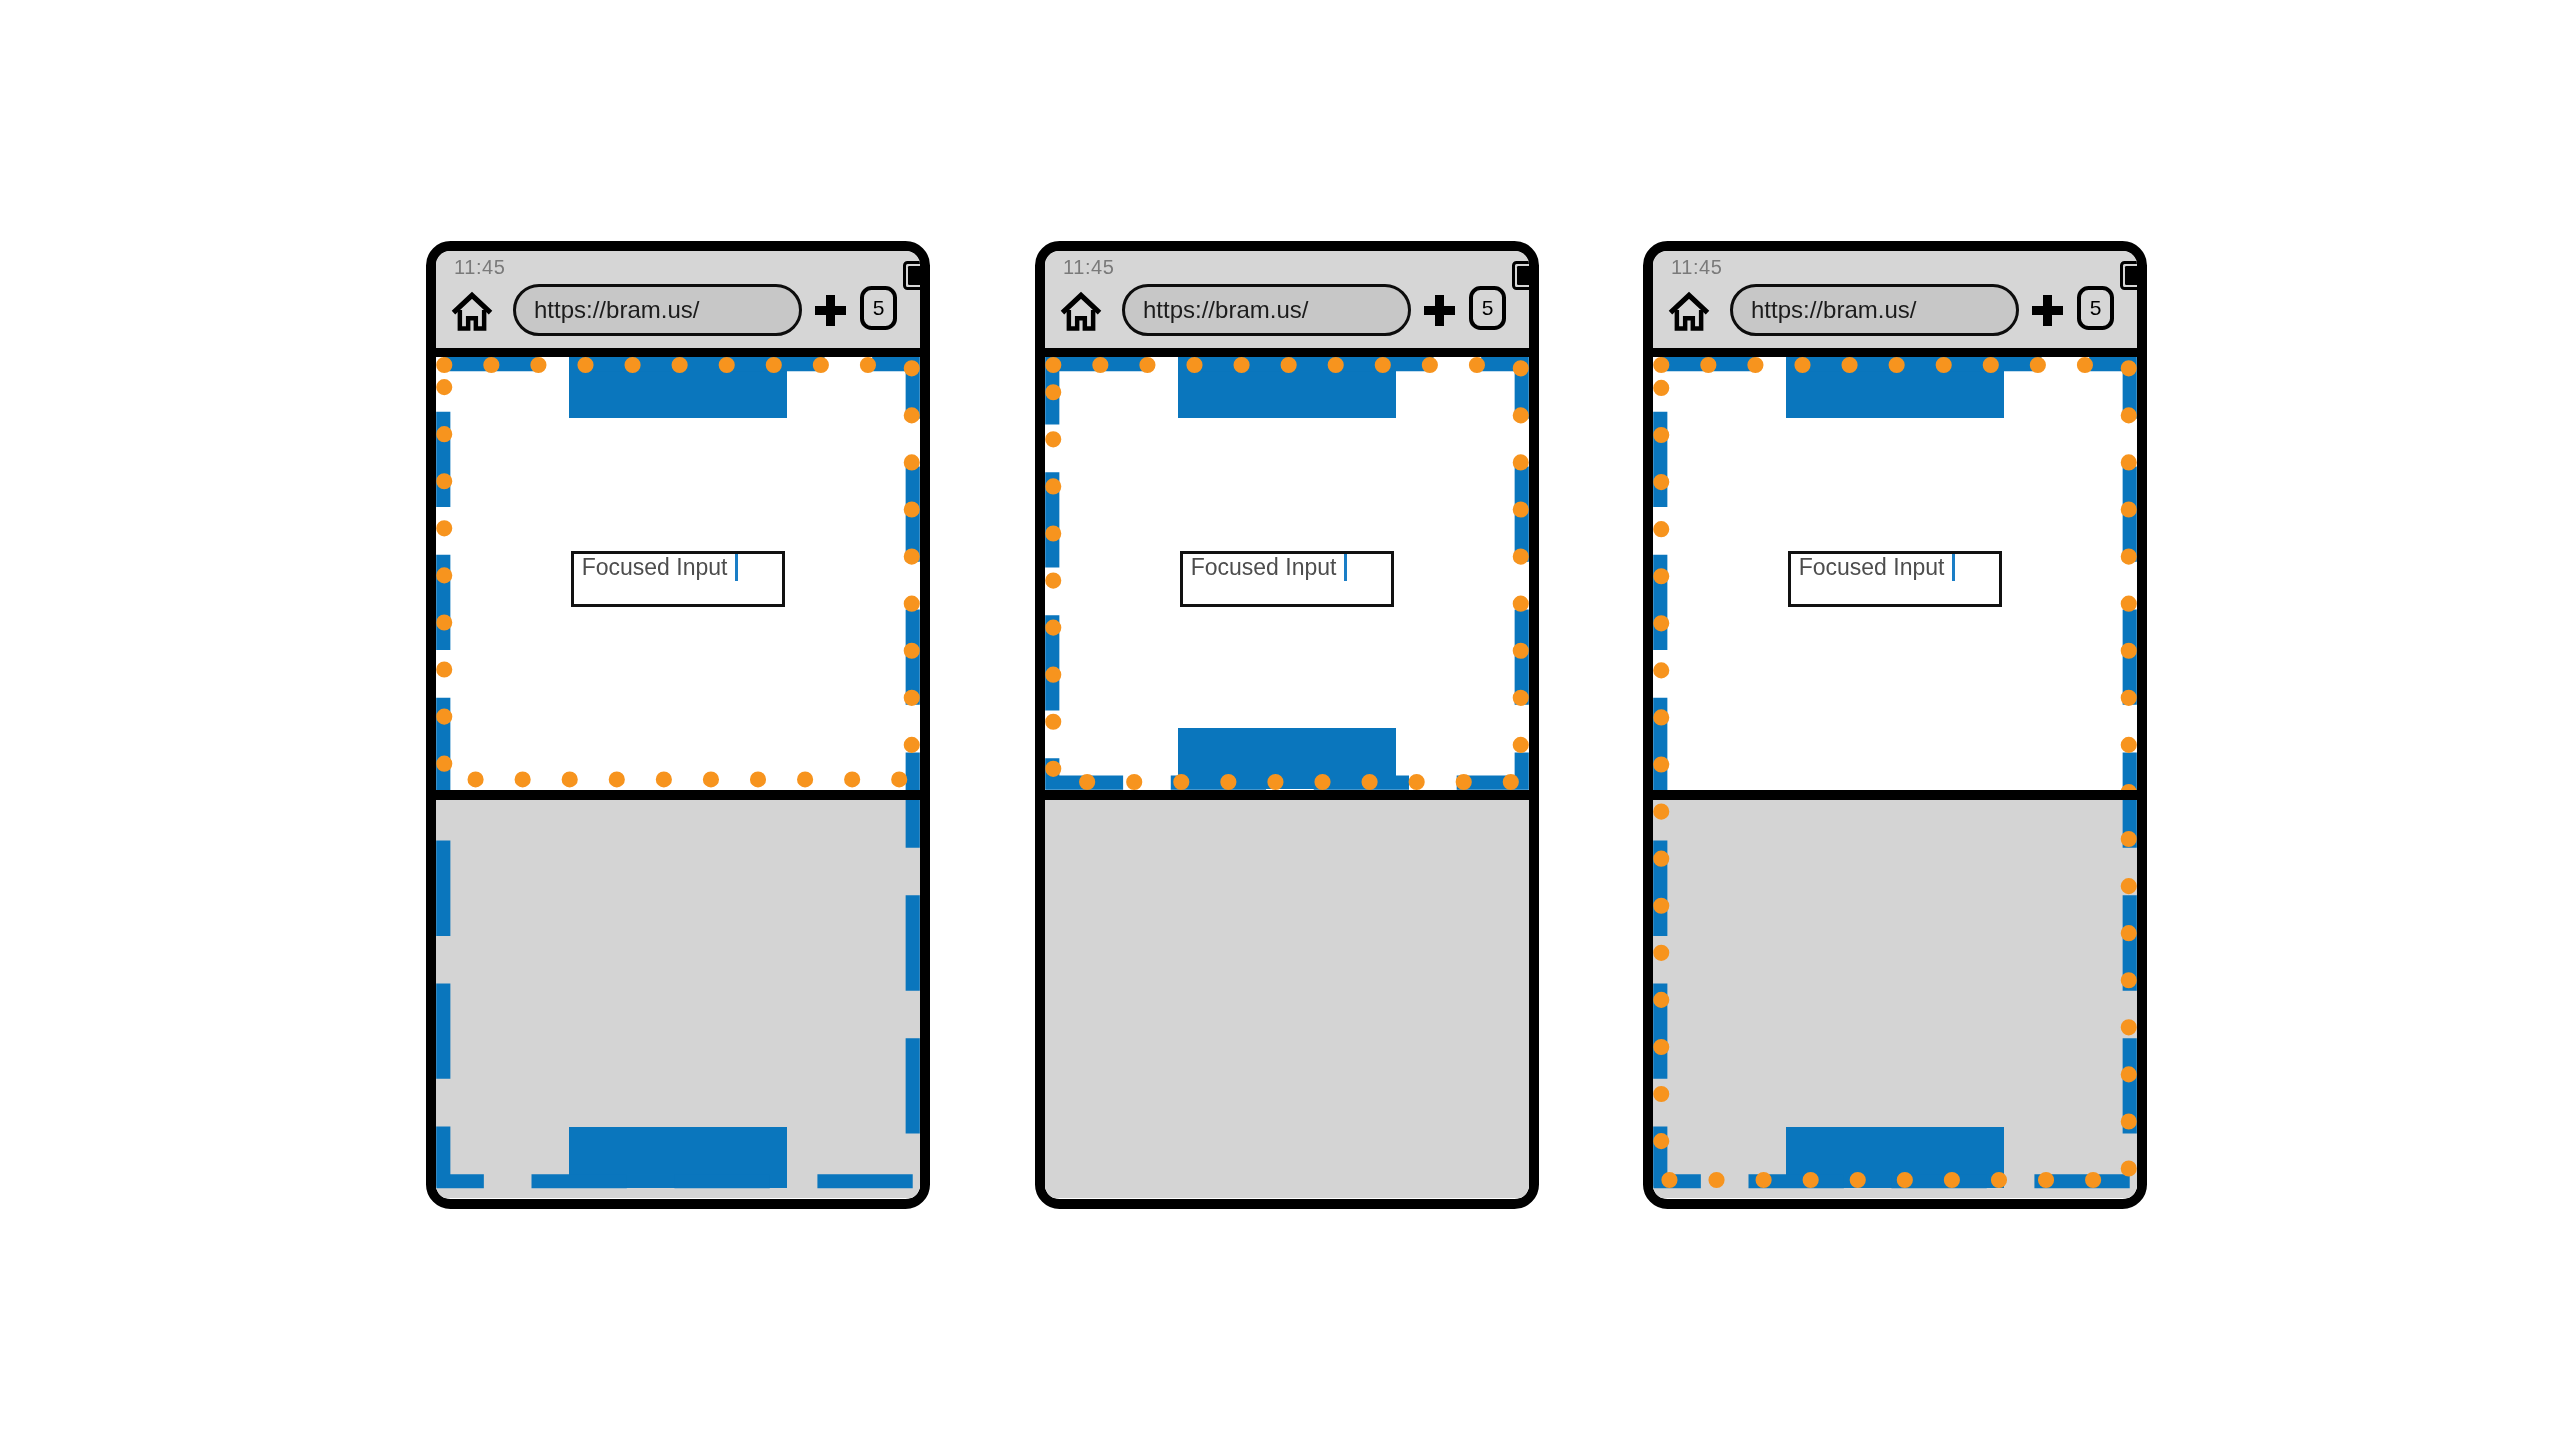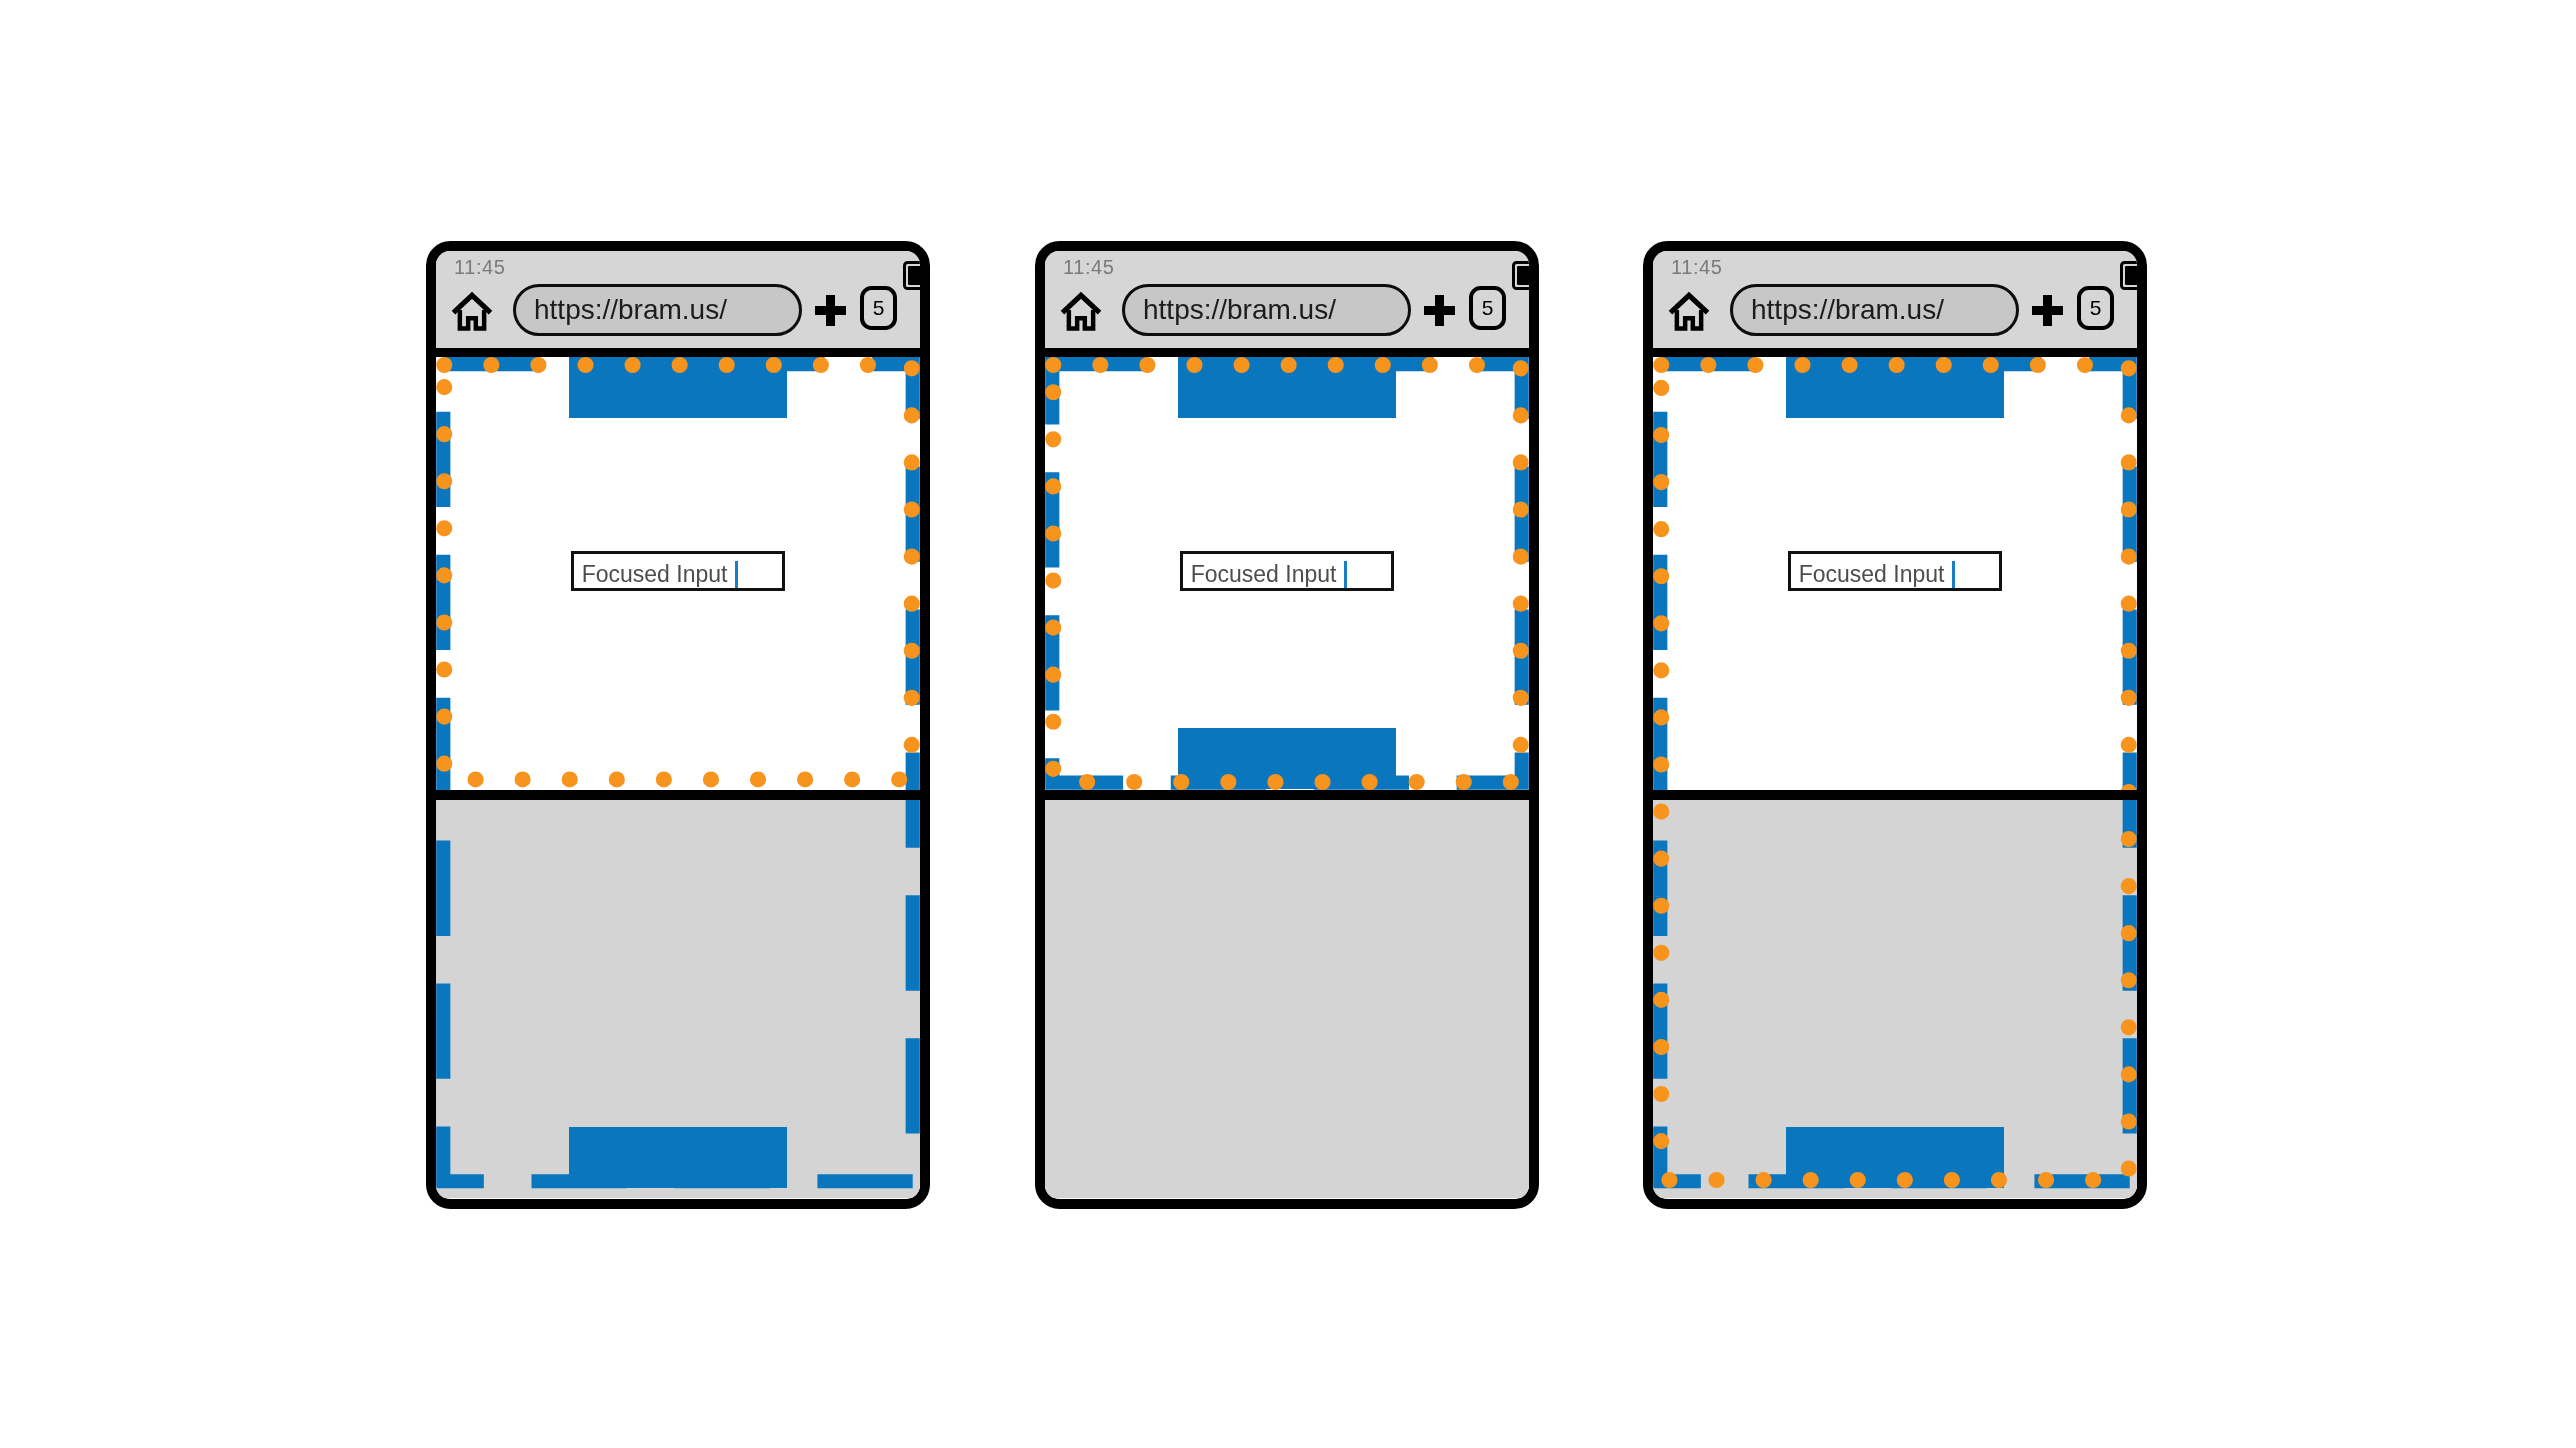--- a/index.html
+++ b/index.html
@@ -18,40 +18,40 @@
   .battery{position:absolute;right:16.7px;top:10.3px;width:42px;height:23px;
            border:3.2px solid #000;border-radius:4.5px;}
   .battery::before{content:'';position:absolute;inset:1.9px;background:#000;border-radius:1.3px;}
   .battery-nub{position:absolute;right:-7.7px;top:5.2px;width:5.2px;height:9px;background:#000;
                border-radius:0 1.9px 1.9px 0;}
   .toolbar{position:absolute;left:0;top:30px;width:484px;height:59px;}
   .home{position:absolute;left:13px;top:6.4px;width:46px;height:46px;}
   .urlbar{position:absolute;left:77px;top:2.6px;width:289px;height:52px;background:#c7c7c7;
           border:3.9px solid #0d0d0d;border-radius:30px;box-sizing:border-box;
           display:flex;align-items:center;}
-  .urlbar span{margin-left:18px;font-size:28px;color:#1c1c1c;}
+  .urlbar span{margin-left:18px;font-size:24px;color:#1c1c1c;}
   .plus{position:absolute;left:379px;top:14px;width:31px;height:31px;}
   .plus::before{content:'';position:absolute;left:0;top:11px;width:31px;height:9px;background:#000;}
   .plus::after{content:'';position:absolute;left:11px;top:0;width:9px;height:31px;background:#000;}
   .tabs{position:absolute;left:424px;top:5.2px;width:37px;height:44px;border:4.5px solid #000;
         border-radius:11.6px;box-sizing:border-box;display:flex;align-items:center;justify-content:center;
         font-size:21px;color:#000;}
   .sep{position:absolute;left:0;top:97px;width:484px;height:9.7px;background:#000;}
 
   
   .page{position:absolute;left:0;top:106px;width:484px;height:841px;background:#fff;}
   .keyboard{position:absolute;left:0;top:442px;width:484px;height:399px;background:#d4d4d4;}
   .bar{position:absolute;left:133px;width:218px;background:#0a76bd;}
   .headerbar{top:0;height:61px;}
   .footer{height:61px;}
   .vp{position:absolute;left:0;top:0;pointer-events:none;}
   .keyline{position:absolute;left:0;top:433px;width:484px;height:9.7px;background:#000;}
   .focus-input{position:absolute;left:50%;transform:translateX(-50%);top:194px;
-               width:214px;height:40px;background:#fff;border:3.2px solid #111;box-sizing:border-box;
-               display:flex;align-items:flex-end;font-size:23px;color:#4d4d4d;}
+               width:214px;height:56px;background:#fff;border:3.2px solid #111;box-sizing:border-box;
+               display:flex;align-items:flex-start;font-size:23px;color:#4d4d4d;}
   .focus-input span{margin-left:7.7px;white-space:nowrap;}
   .caret{display:inline-block;width:3.2px;height:27px;background:#1a7ec6;margin-left:1.3px;}
 
   .label{position:absolute;left:0;top:1019px;width:504px;text-align:center;
          font-family:"DejaVu Sans Mono", monospace;font-size:37px;letter-spacing:-1.3px;color:#0b0b0b;}
 </style>
 </head>
 <body>
 
 <div class="phone phone-1">

